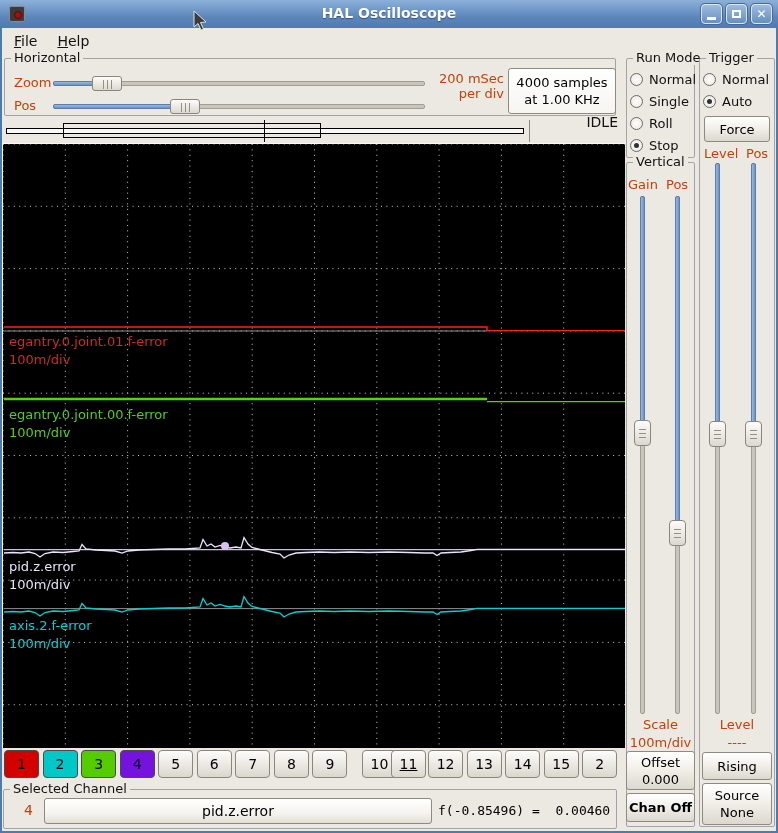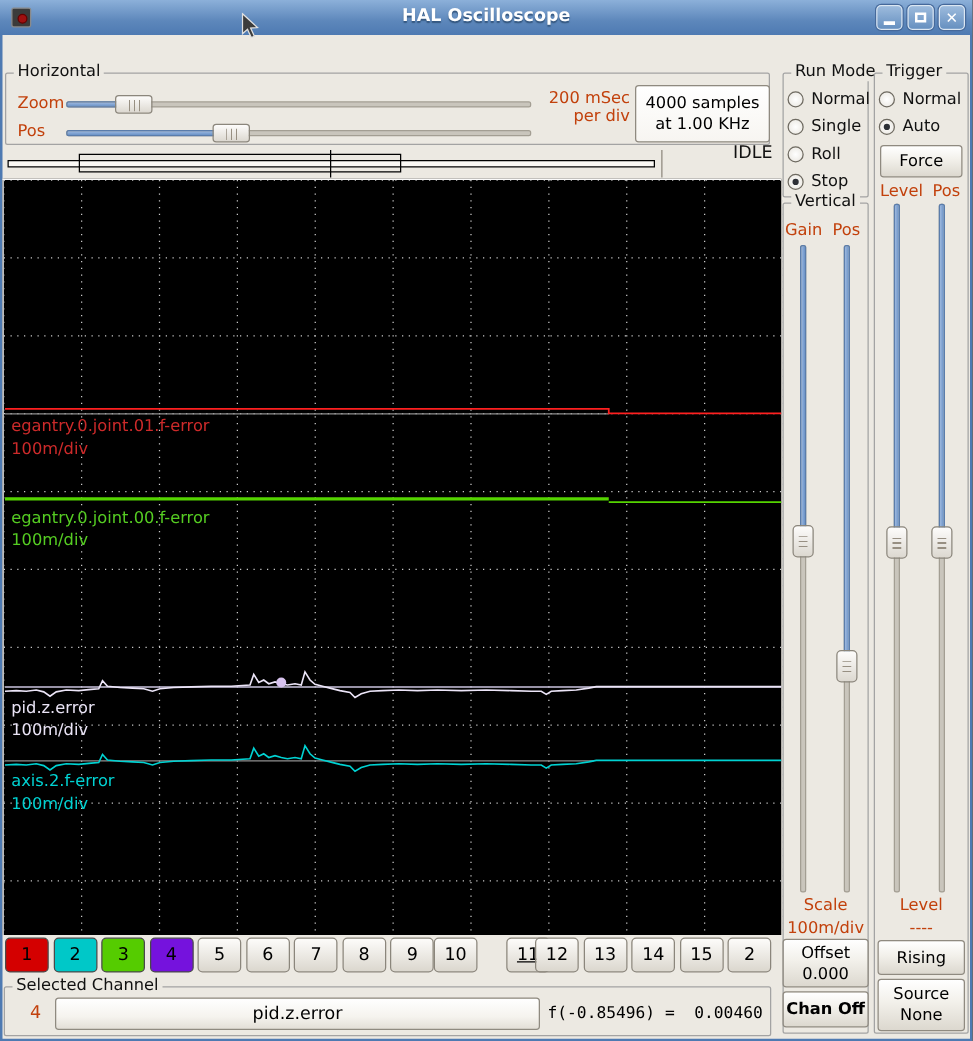--- a/index.html
+++ b/index.html
@@ -100,20 +100,24 @@
         </div>
       <div class="win-btn">
           <span class="glyph-max"></span>
         </div>
       <div class="win-btn">
           <span class="glyph-close">✕</span>
         </div>
     </div>
   </div>
 
+  <div class="menubar">
+      <span class="menu-item"><u>F</u>ile</span>
+      <span class="menu-item"><u>H</u>elp</span>
+    </div>
 
   <div class="frame" style="left:4px;top:58px;width:612px;height:58px;">
     <span class="legend">Horizontal</span>
   </div>
   <span class="lbl" style="left:14px;top:75px;">Zoom</span>
   <div class="hslider" style="left:53px;top:76px;width:372px;">
       <div class="htrack"></div>
       <div class="hfill" style="width:14.4%"></div>
       <div class="hhandle" style="left:calc(14.4% - 15px)"></div>
     </div>
@@ -190,22 +194,22 @@
   <div class="chan-row">
       <div class="chan-btn colored" style="left: 0px; background: rgb(212, 0, 0);">1</div>
       <div class="chan-btn colored" style="left: 38.55px; background: rgb(0, 200, 200);">2</div>
       <div class="chan-btn colored" style="left: 77.1px; background: rgb(85, 204, 0);">3</div>
       <div class="chan-btn colored" style="left: 115.65px; background: rgb(117, 18, 221);">4</div>
       <div class="chan-btn" style="left: 154.2px;">5</div>
       <div class="chan-btn" style="left: 192.75px;">6</div>
       <div class="chan-btn" style="left: 231.3px;">7</div>
       <div class="chan-btn" style="left: 269.85px;">8</div>
       <div class="chan-btn" style="left: 308.4px;">9</div>
-      <div class="chan-btn" style="left: 343px;">10</div>
-      <div class="chan-btn" style="left: 401px; text-decoration: underline;">11</div>
+      <div class="chan-btn" style="left: 358px;">10</div>
+      <div class="chan-btn" style="left: 387px; text-decoration: underline;">11</div>
       <div class="chan-btn" style="left: 424.05px;">12</div>
       <div class="chan-btn" style="left: 462.6px;">13</div>
       <div class="chan-btn" style="left: 501.15px;">14</div>
       <div class="chan-btn" style="left: 539.7px;">15</div>
       <div class="chan-btn" style="left: 578.25px;">2</div>
     </div>
 
   <div class="frame" style="left:3px;top:789px;width:614px;height:40px;">
     <span class="legend">Selected Channel</span>
   </div>

